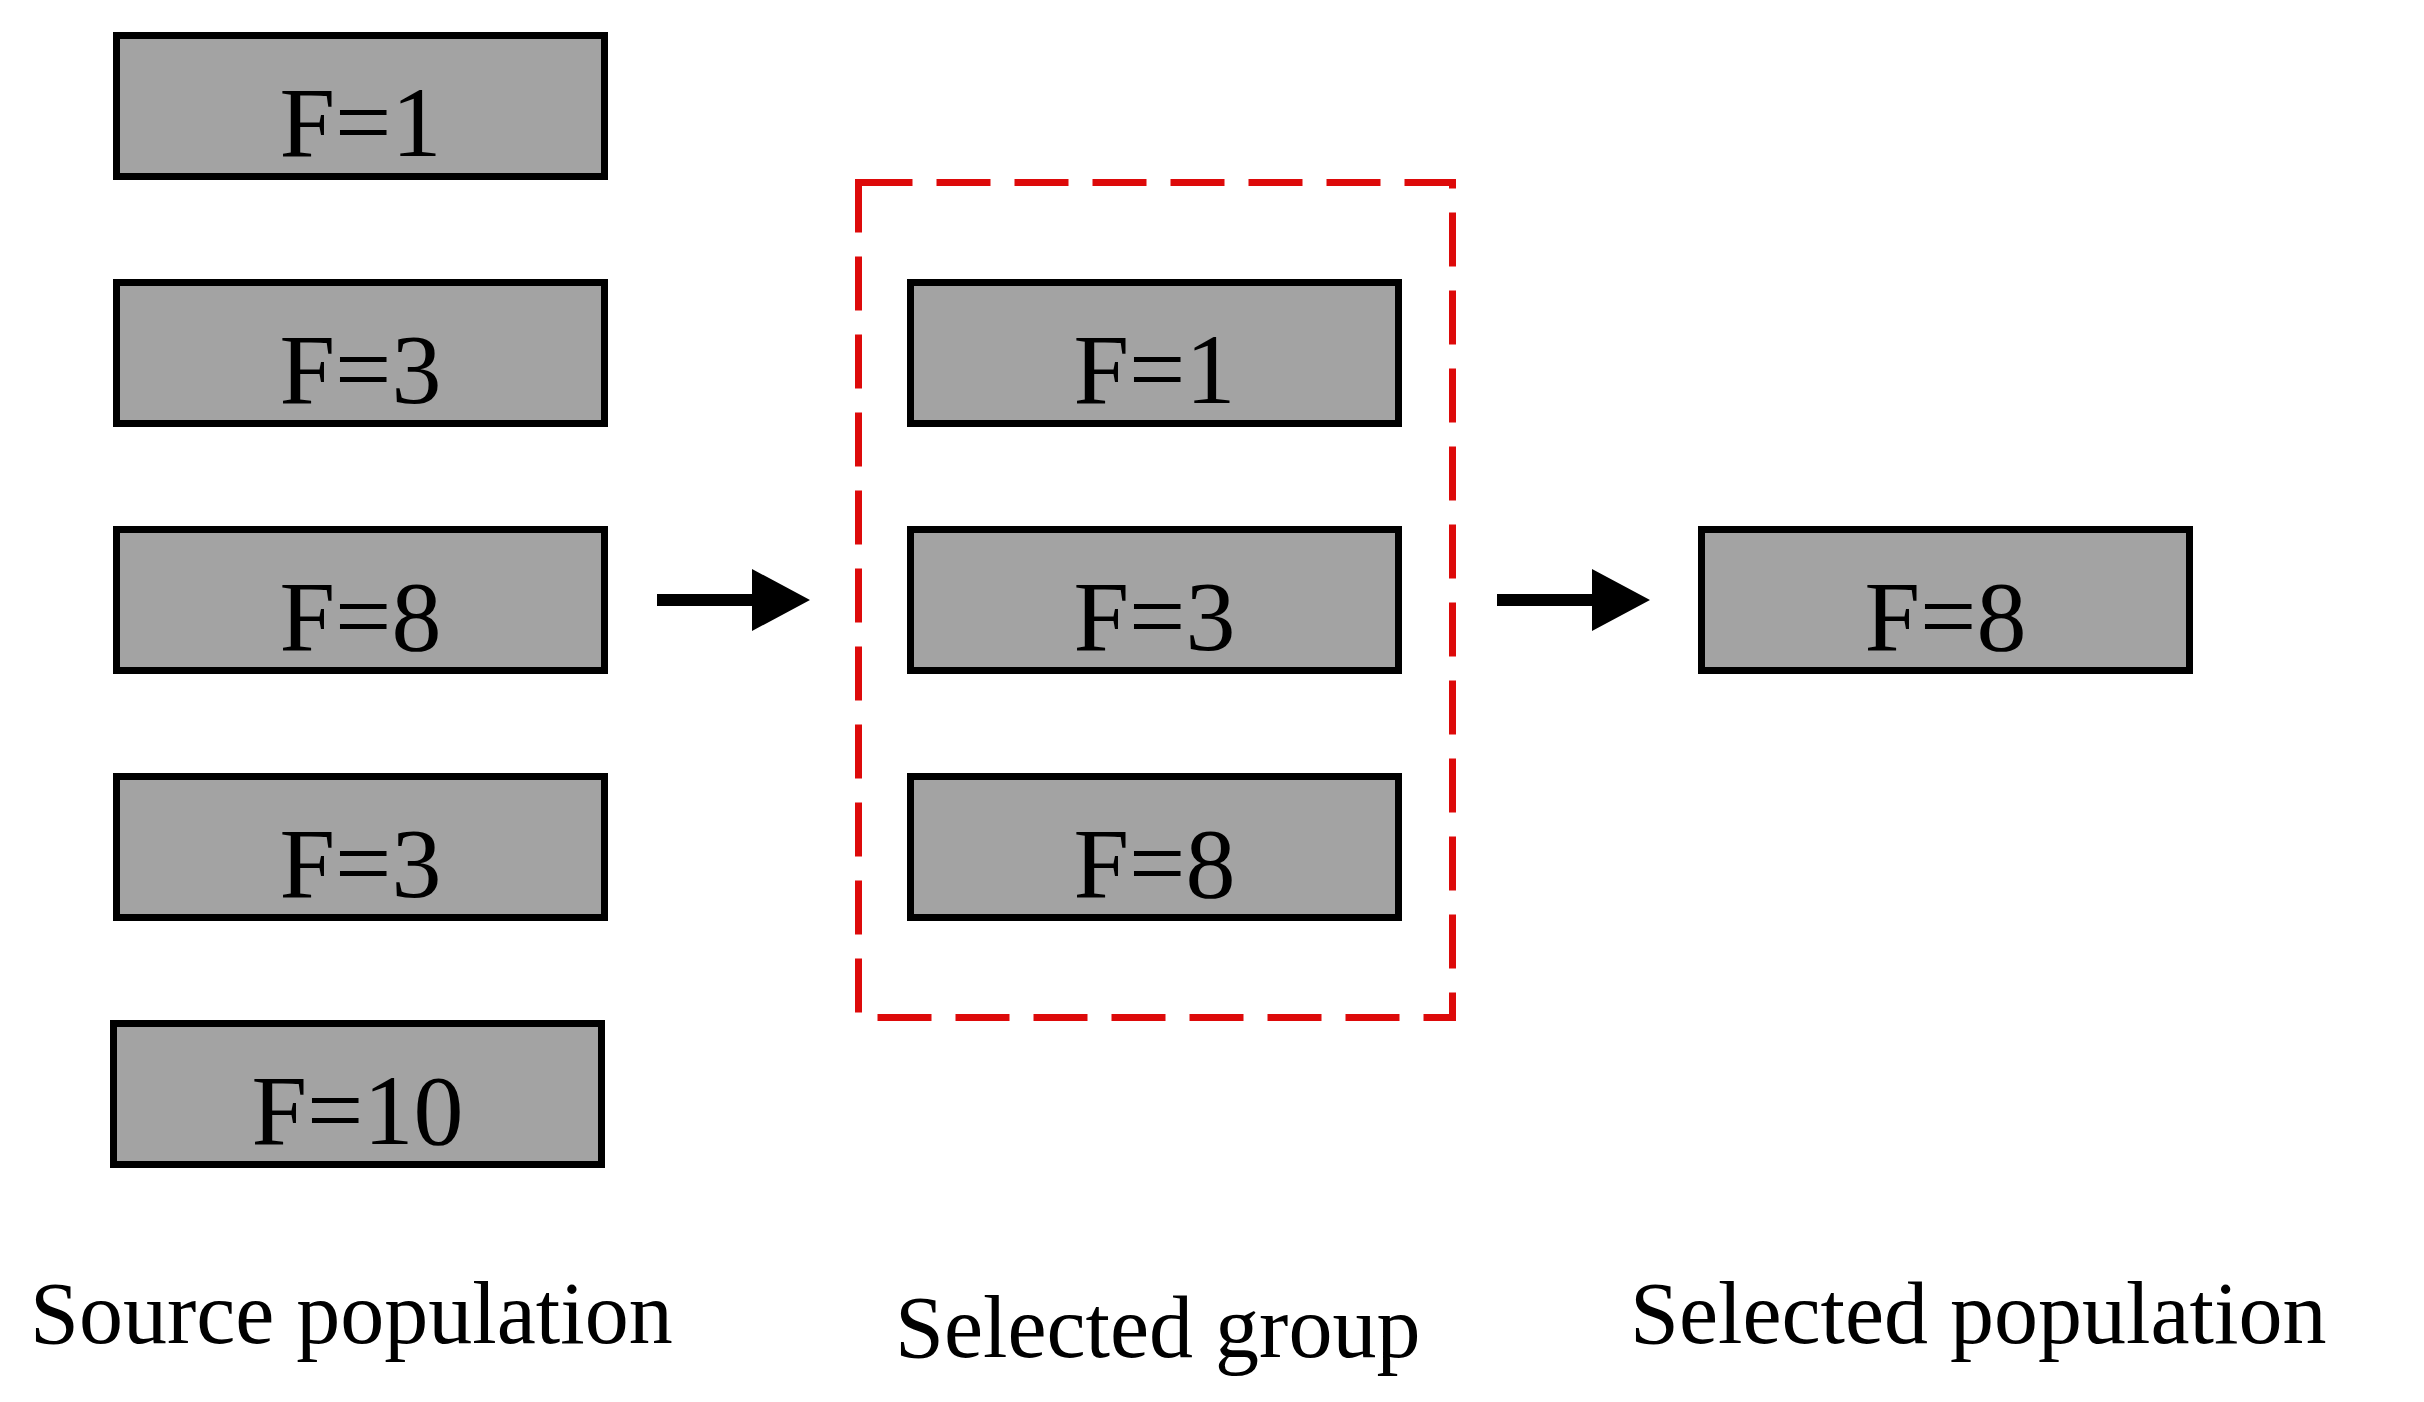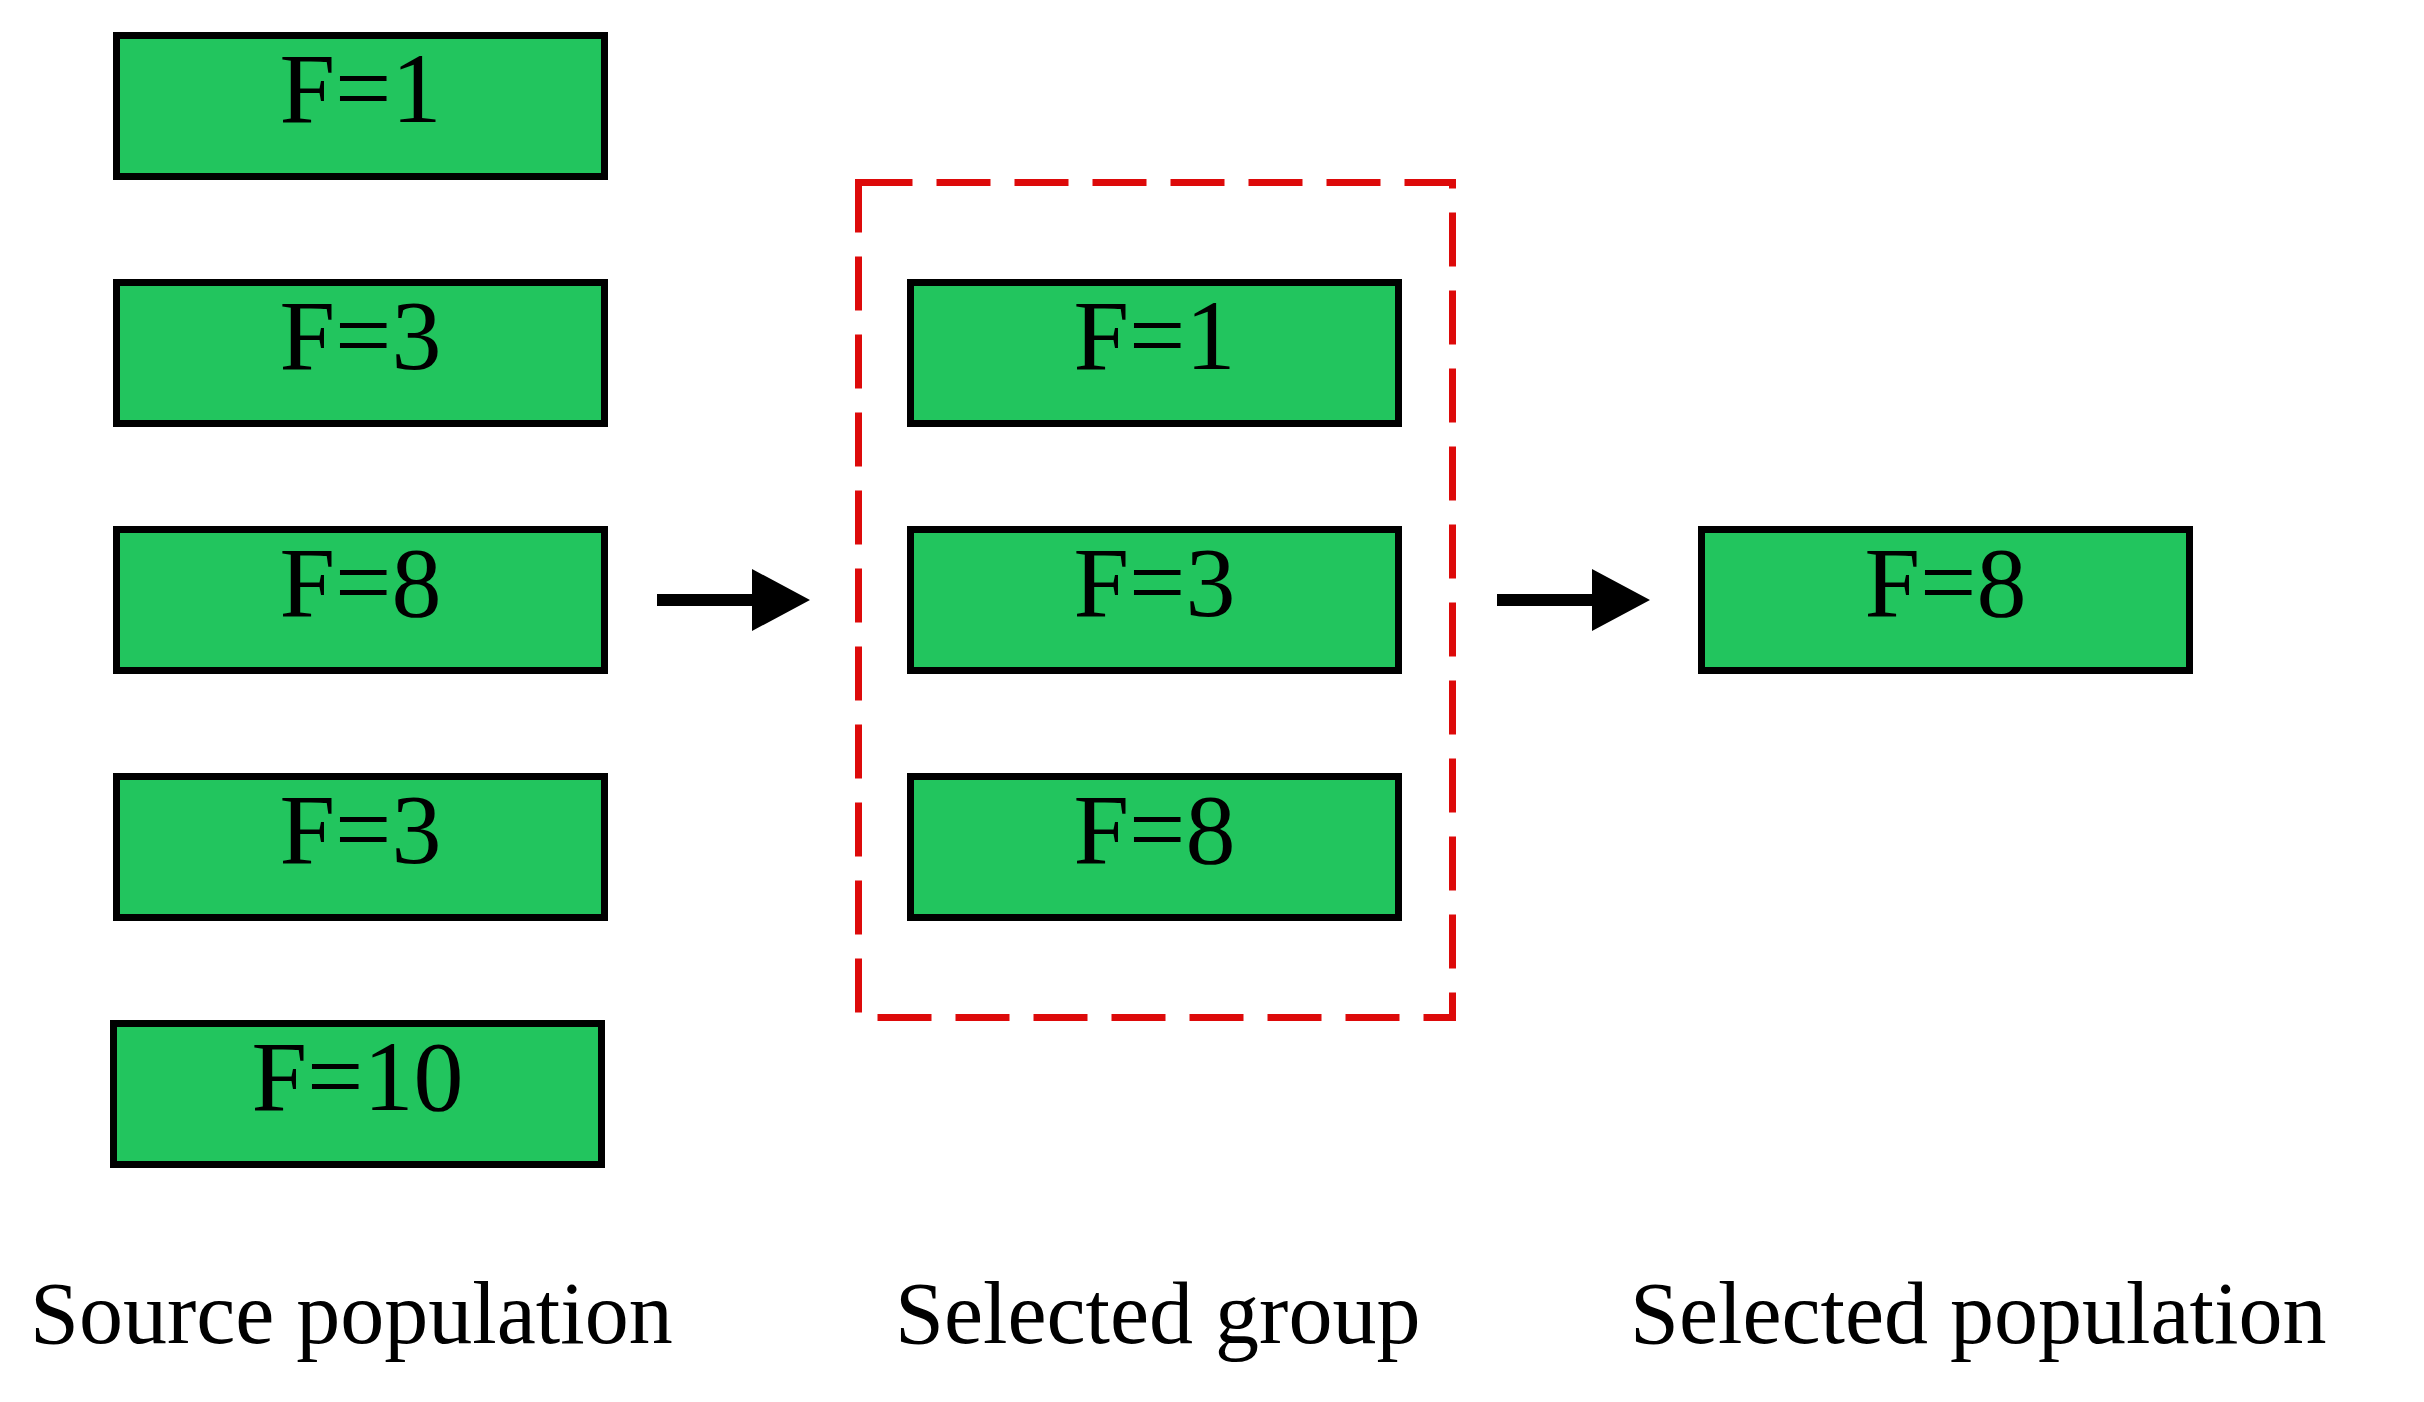--- a/index.html
+++ b/index.html
@@ -11,23 +11,23 @@
     font-family: "Liberation Serif", serif;
     color: #000000;
     overflow: hidden;
   }
   .fbox {
     position: absolute;
     width: 495px;
     height: 148px;
     border: 7px solid #000000;
     box-sizing: border-box;
-    background: #22c55e;
+    background: #a3a3a3;
     display: flex;
-    align-items: flex-start;
+    align-items: flex-end;
     justify-content: center;
   }
   .fbox span {
     font-size: 100px;
     line-height: 1;
     white-space: nowrap;
   }
   .caption {
     position: absolute;
     top: 1270px;
@@ -79,16 +79,16 @@
 
   <svg class="overlay-svg" style="left:1497px; top:565px;" width="155" height="70" viewBox="0 0 155 70">
     <polygon points="0,29 95,29 95,4 153,35 95,66 95,41 0,41" fill="#000000"></polygon>
   </svg>
 
   <div class="fbox" style="left:1698px; top:526px;">
     <span>F=8</span>
   </div>
 
   <div class="caption" style="left:30px; width:660px;">Source population</div>
-  <div class="caption" style="left:895px; width:532px;">Selected group</div>
+  <div class="caption" style="left:895px; width:532px;margin-top:14px;">Selected group</div>
   <div class="caption" style="left:1630px; width:770px;">Selected population</div>
 
 </div>
 
 </body></html>

